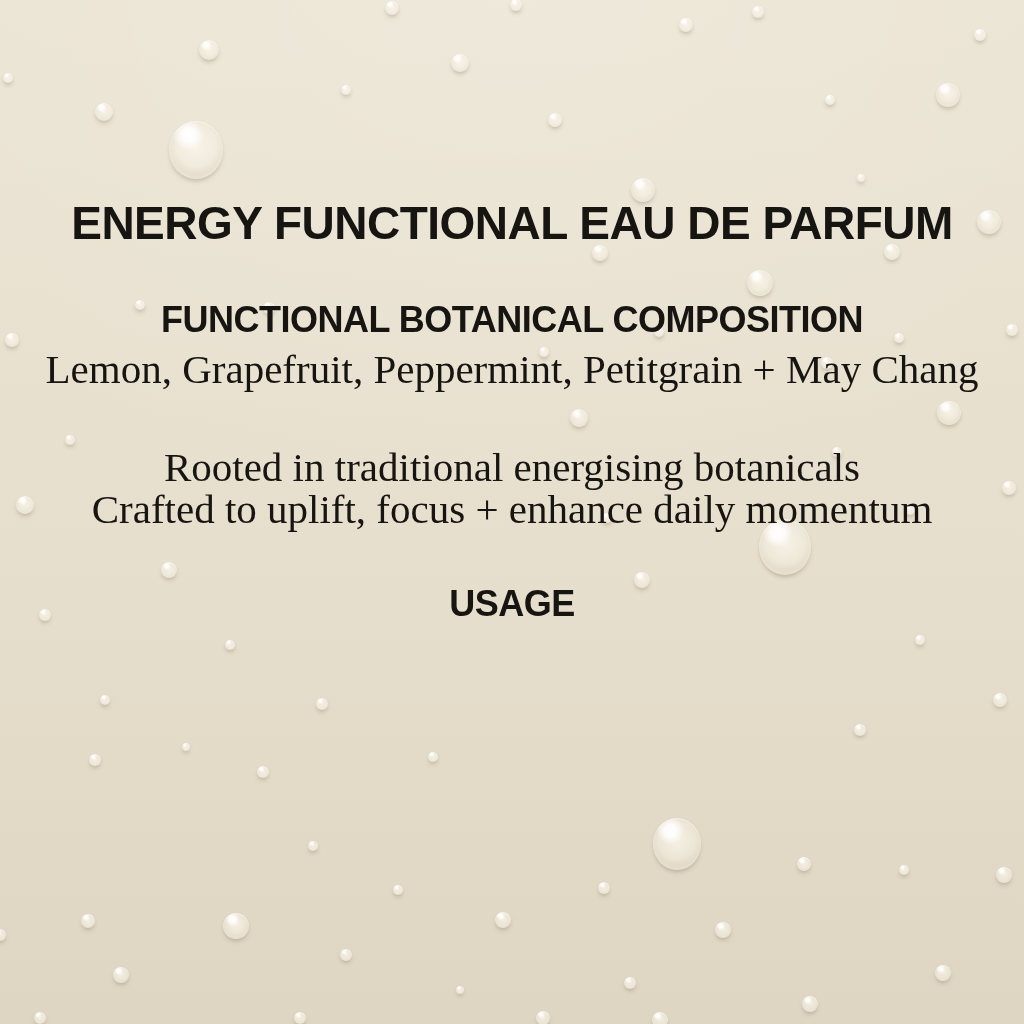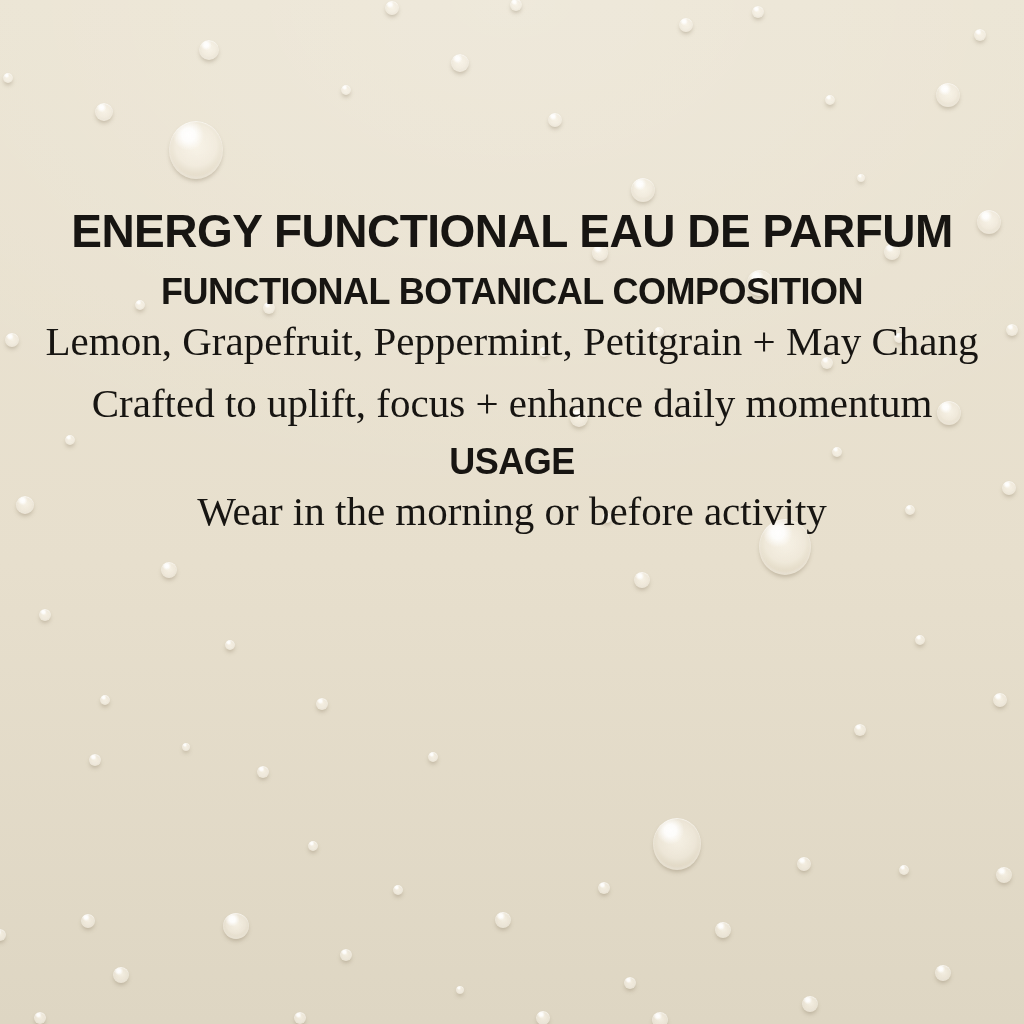--- a/index.html
+++ b/index.html
@@ -42,37 +42,37 @@
   .content {
     position: absolute;
     inset: 0;
     z-index: 2;
     box-sizing: border-box;
     padding-top: 192px;
     text-align: center;
     color: var(--text, #171512);
   }
   .title {
-    margin: 16px;
+    margin: 8px;
     font-family: "Liberation Sans", "DejaVu Sans", sans-serif;
     font-weight: 700;
     font-size: 46px;
     line-height: 1;
     letter-spacing: -0.5px;
     white-space: nowrap;
   }
   .subtitle {
     margin: 56px 0 0 0;
     font-family: "Liberation Serif", "DejaVu Serif", serif;
     font-size: 31px;
     line-height: 1.1;
     white-space: nowrap;
   }
   .section {
-    margin-top: 20px;
+    margin-top: 56px;
   }
   .section-heading {
     margin: 0 0 10px 0;
     font-family: "Liberation Sans", "DejaVu Sans", sans-serif;
     font-weight: 700;
     font-size: 36px;
     line-height: 1;
     letter-spacing: -0.5px;
     white-space: nowrap;
   }
@@ -168,22 +168,22 @@
 
     <h1 class="title">ENERGY FUNCTIONAL EAU DE PARFUM</h1>
 
 
     <section class="section">
       <h2 class="section-heading">FUNCTIONAL BOTANICAL COMPOSITION</h2>
       <p class="section-line">Lemon, Grapefruit, Peppermint, Petitgrain + May Chang</p>
     </section>
 
     <section class="section">
+      <p class="section-line">Rooted in traditional energising botanicals</p>
       <p class="section-line">Crafted to uplift, focus + enhance daily momentum</p>
     </section>
 
     <section class="section">
       <h2 class="section-heading">USAGE</h2>
-      <p class="section-line">Wear in the morning or before activity</p>
     </section>
 
   </main>
 </div>
 
 </body></html>

